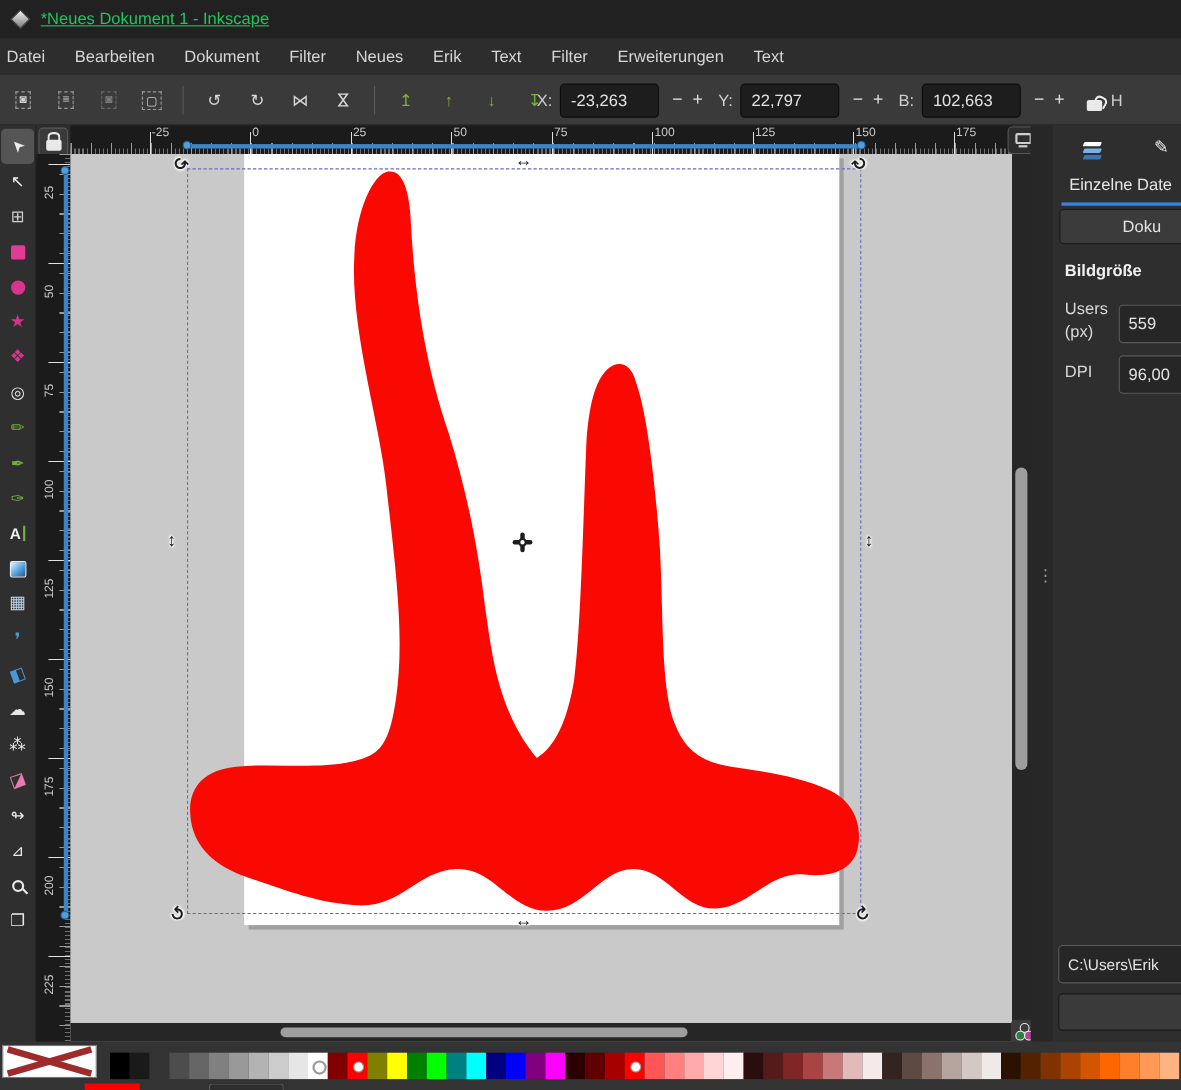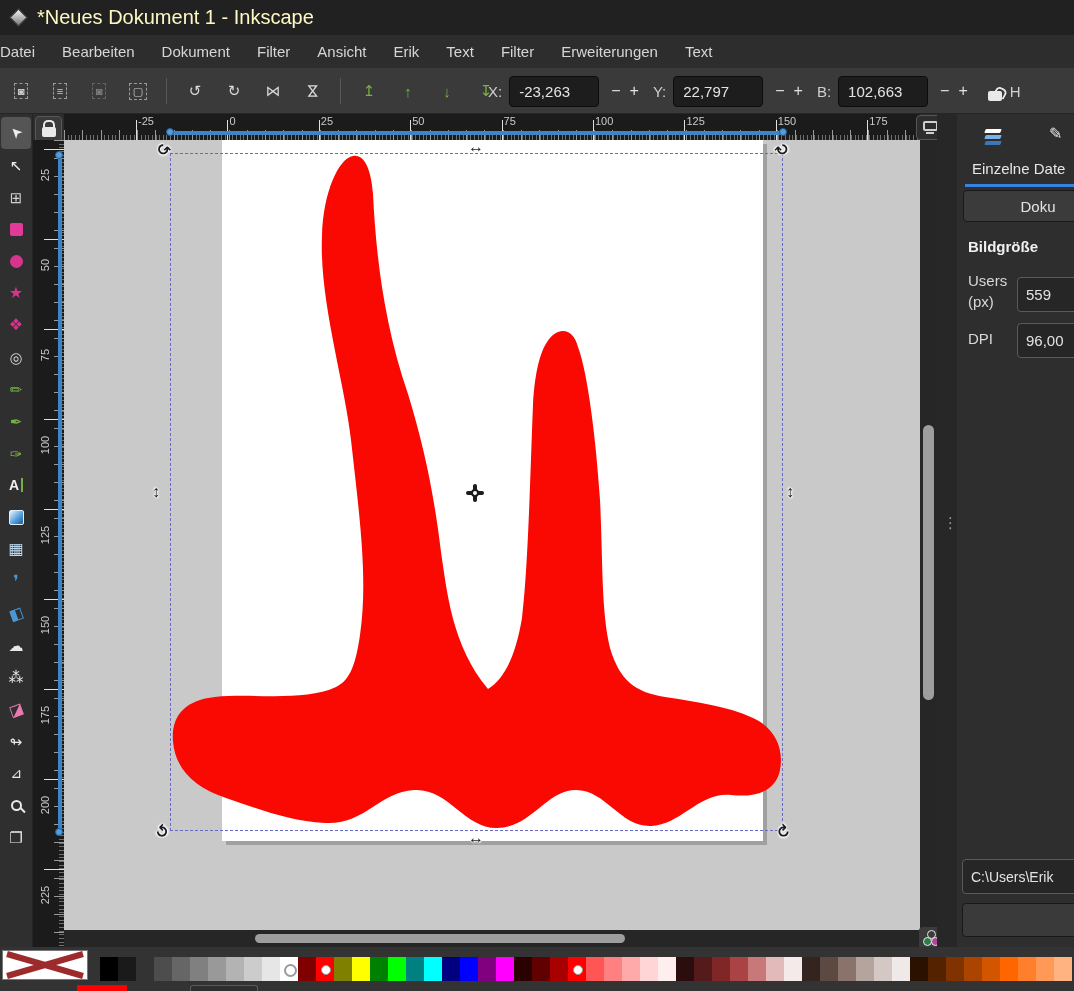--- a/index.html
+++ b/index.html
@@ -5,25 +5,25 @@
   html,body{margin:0;padding:0;background:#333;}
   *{box-sizing:border-box;}
   .app{position:relative;width:1074px;height:991px;overflow:hidden;background:#333;
        font-family:"Liberation Sans","DejaVu Sans",sans-serif;color:#ddd;}
 
   
   .titlebar{position:absolute;left:0;top:0;width:100%;height:35px;background:#212121;
             display:flex;align-items:center;padding-left:12px;}
   .logo{width:13px;height:13px;transform:rotate(45deg);background:linear-gradient(135deg,#f2f2f2,#7a7a7a);
         border:1px solid #4a4a4a;margin-right:12px;flex:0 0 auto;}
-  .title-text{font-size:20px;color:#fef9c3;}
+  .title-text{font-size:15px;color:#22c55e;text-decoration:underline;}
 
   
   .menubar{position:absolute;left:0;top:35px;width:100%;height:33px;background:#2d2d2d;
-           display:flex;align-items:center;gap:27px;padding-left:0;}
+           display:flex;align-items:center;gap:27px;padding-left:6px;}
   .menu-item{font-size:15px;color:#d6d6d6;cursor:default;}
 
   
   .toolbar{position:absolute;left:0;top:68px;width:100%;height:46px;background:#3a3a3a;border-bottom:1px solid #262626;}
   .cmdbar{position:absolute;left:8px;top:8px;display:flex;align-items:center;gap:13px;height:30px;}
   .cmd{width:26px;height:26px;display:flex;align-items:center;justify-content:center;font-size:15px;color:#d9d9d9;}
   .cmd.boxed span{border:1px dashed #9a9a9a;padding:1px 3px;font-size:11px;color:#cfcfcf;}
   .cmd.dim span{opacity:.45;}
   .cmd span{display:inline-block;}
   .vsep{width:1px;height:26px;background:#585858;margin:0 2px;}
@@ -151,21 +151,21 @@
   <div class="titlebar">
     <span class="logo"></span>
     <span class="title-text">*Neues Dokument 1 - Inkscape</span>
   </div>
 
   <div class="menubar">
       <span class="menu-item">Datei</span>
       <span class="menu-item">Bearbeiten</span>
       <span class="menu-item">Dokument</span>
       <span class="menu-item">Filter</span>
-      <span class="menu-item">Ansicht</span>
+      <span class="menu-item">Neues</span>
       <span class="menu-item">Erik</span>
       <span class="menu-item">Text</span>
       <span class="menu-item">Filter</span>
       <span class="menu-item">Erweiterungen</span>
       <span class="menu-item">Text</span>
     </div>
 
   <div class="toolbar">
     <div class="cmdbar">
         <div class="cmd boxed">

